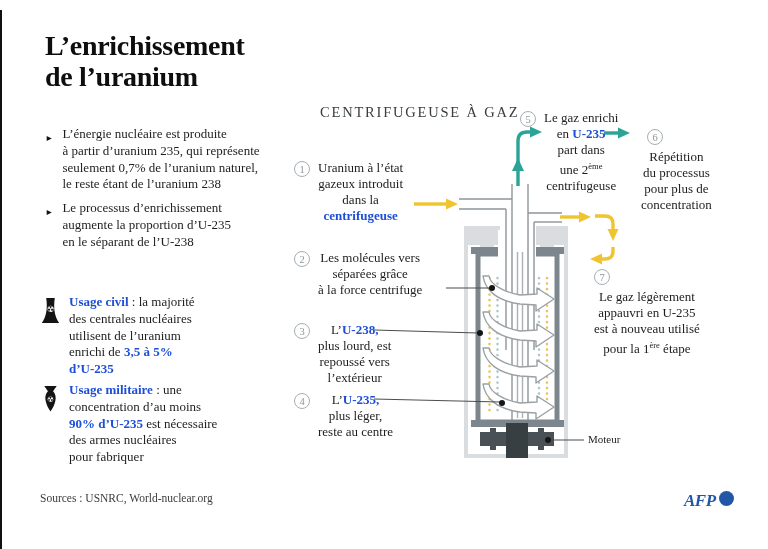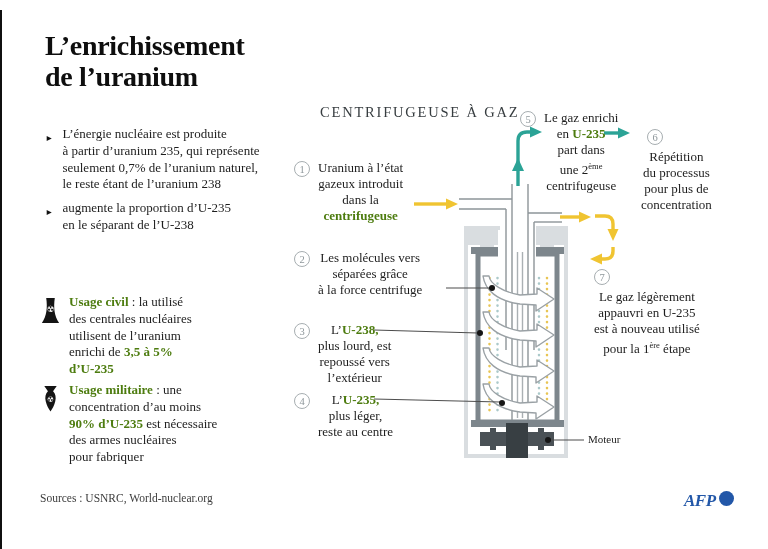--- a/index.html
+++ b/index.html
@@ -6,21 +6,21 @@
   .canvas{position:relative;width:768px;height:549px;background:#ffffff;
           font-family:Liberation Serif, serif;color:#1d1d1d;overflow:hidden;}
   .left-edge{position:absolute;left:0;top:10px;width:2px;height:539px;background:#101010;}
   .dsvg{position:absolute;left:0;top:0;}
   .title{position:absolute;left:45px;top:30px;margin:0;font-size:28px;line-height:31px;
          font-weight:bold;color:#0e0e0e;letter-spacing:-0.3px;}
   .t-line{display:block;}
   .bullet{position:absolute;left:45px;display:flex;gap:9px;font-size:13px;line-height:16.8px;}
   .marker{font-size:8.5px;padding-top:4px;color:#111;}
   .ln{display:block;white-space:nowrap;}
-  b{font-weight:bold;color:#4d7c0f;}
+  b{font-weight:bold;color:#1d4ed8;}
   .usage{position:absolute;left:40px;display:flex;gap:8px;font-size:13px;line-height:16.8px;}
   .usage .icn{flex:0 0 auto;margin-top:3px;}
   .diagram-heading{position:absolute;left:320px;top:104px;font-size:14.5px;
                    letter-spacing:1.8px;color:#373d40;white-space:nowrap;}
   .step{position:absolute;display:flex;gap:8px;align-items:flex-start;}
   .step.col{flex-direction:column;gap:4px;}
   .badge{width:16px;height:16px;box-sizing:border-box;border:1.2px solid #a7aeb1;border-radius:50%;
          background:#fff;color:#8d969a;font-size:10.5px;display:flex;align-items:center;
          justify-content:center;flex:0 0 auto;margin-top:1px;}
   .stext{font-size:13px;line-height:16px;text-align:center;}
@@ -136,32 +136,33 @@
     <div>
       <span class="ln">L’énergie nucléaire est produite</span>
       <span class="ln">à partir d’uranium 235, qui représente</span>
       <span class="ln">seulement 0,7% de l’uranium naturel,</span>
       <span class="ln">le reste étant de l’uranium 238</span>
     </div>
   </div>
   <div class="bullet" style="top:200px;">
     <span class="marker">►</span>
     <div>
+      <span class="ln">Le processus d’enrichissement</span>
       <span class="ln">augmente la proportion d’U-235</span>
       <span class="ln">en le séparant de l’U-238</span>
     </div>
   </div>
 
   <div class="usage" style="top:294px;">
     <svg class="icn" width="21" height="27" viewBox="0 0 22 28">
       <path d="M2,27 C7,20 8,11 6.5,1 L15.5,1 C14,11 15,20 20,27 Z" fill="#141414"></path>
       <text x="11" y="16" font-size="9" fill="#ffffff" text-anchor="middle">☢</text>
     </svg>
     <div>
-      <span class="ln"><b>Usage civil</b><span> : la utilisé</span></span>
+      <span class="ln"><b>Usage civil</b><span> : la majorité</span></span>
       <span class="ln">des centrales nucléaires</span>
       <span class="ln">utilisent de l’uranium</span>
       <span class="ln"><span>enrichi de </span><b>3,5 à 5%</b></span>
       <span class="ln"><b>d’U-235</b></span>
     </div>
   </div>
 
   <div class="usage" style="top:382px;">
     <svg class="icn" width="21" height="27" viewBox="0 0 22 28">
       <path d="M4.5,1 H17.5 L13.7,6.5 C16.3,9 17,13 16,17 C15,21.5 13,25 11,27.5 C9,25 7,21.5 6,17 C5,13 5.7,9 8.3,6.5 Z" fill="#141414"></path>

